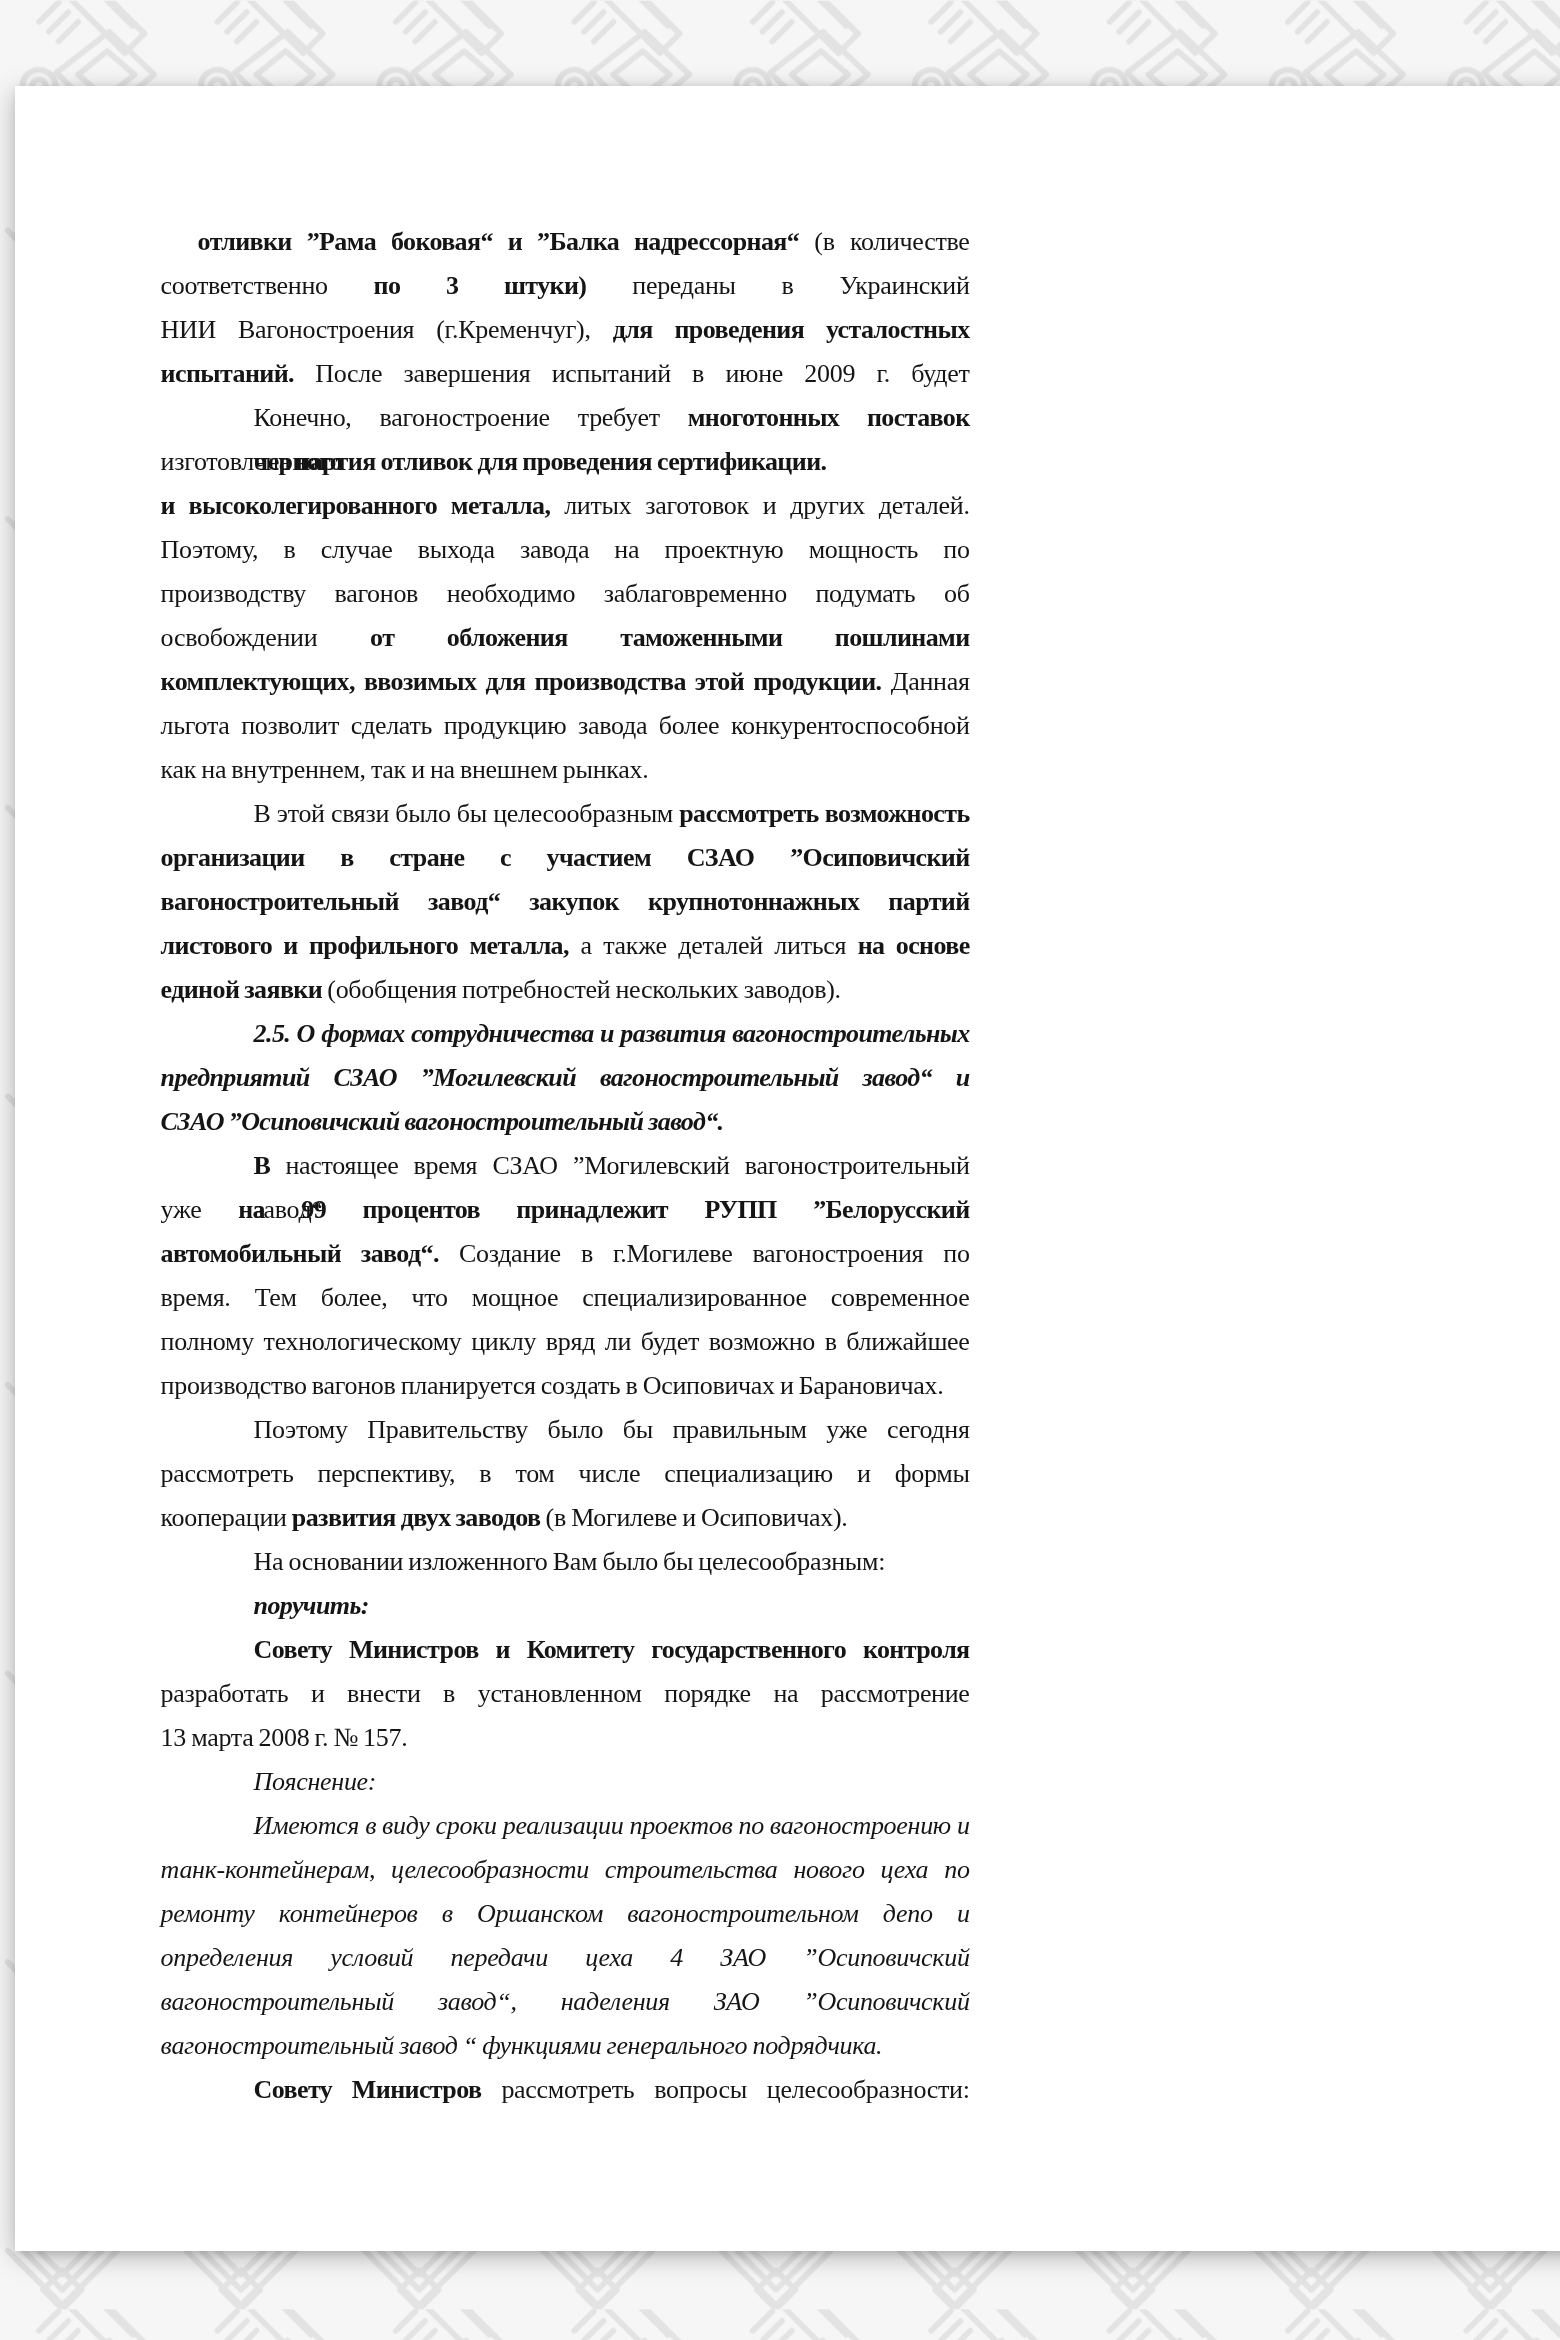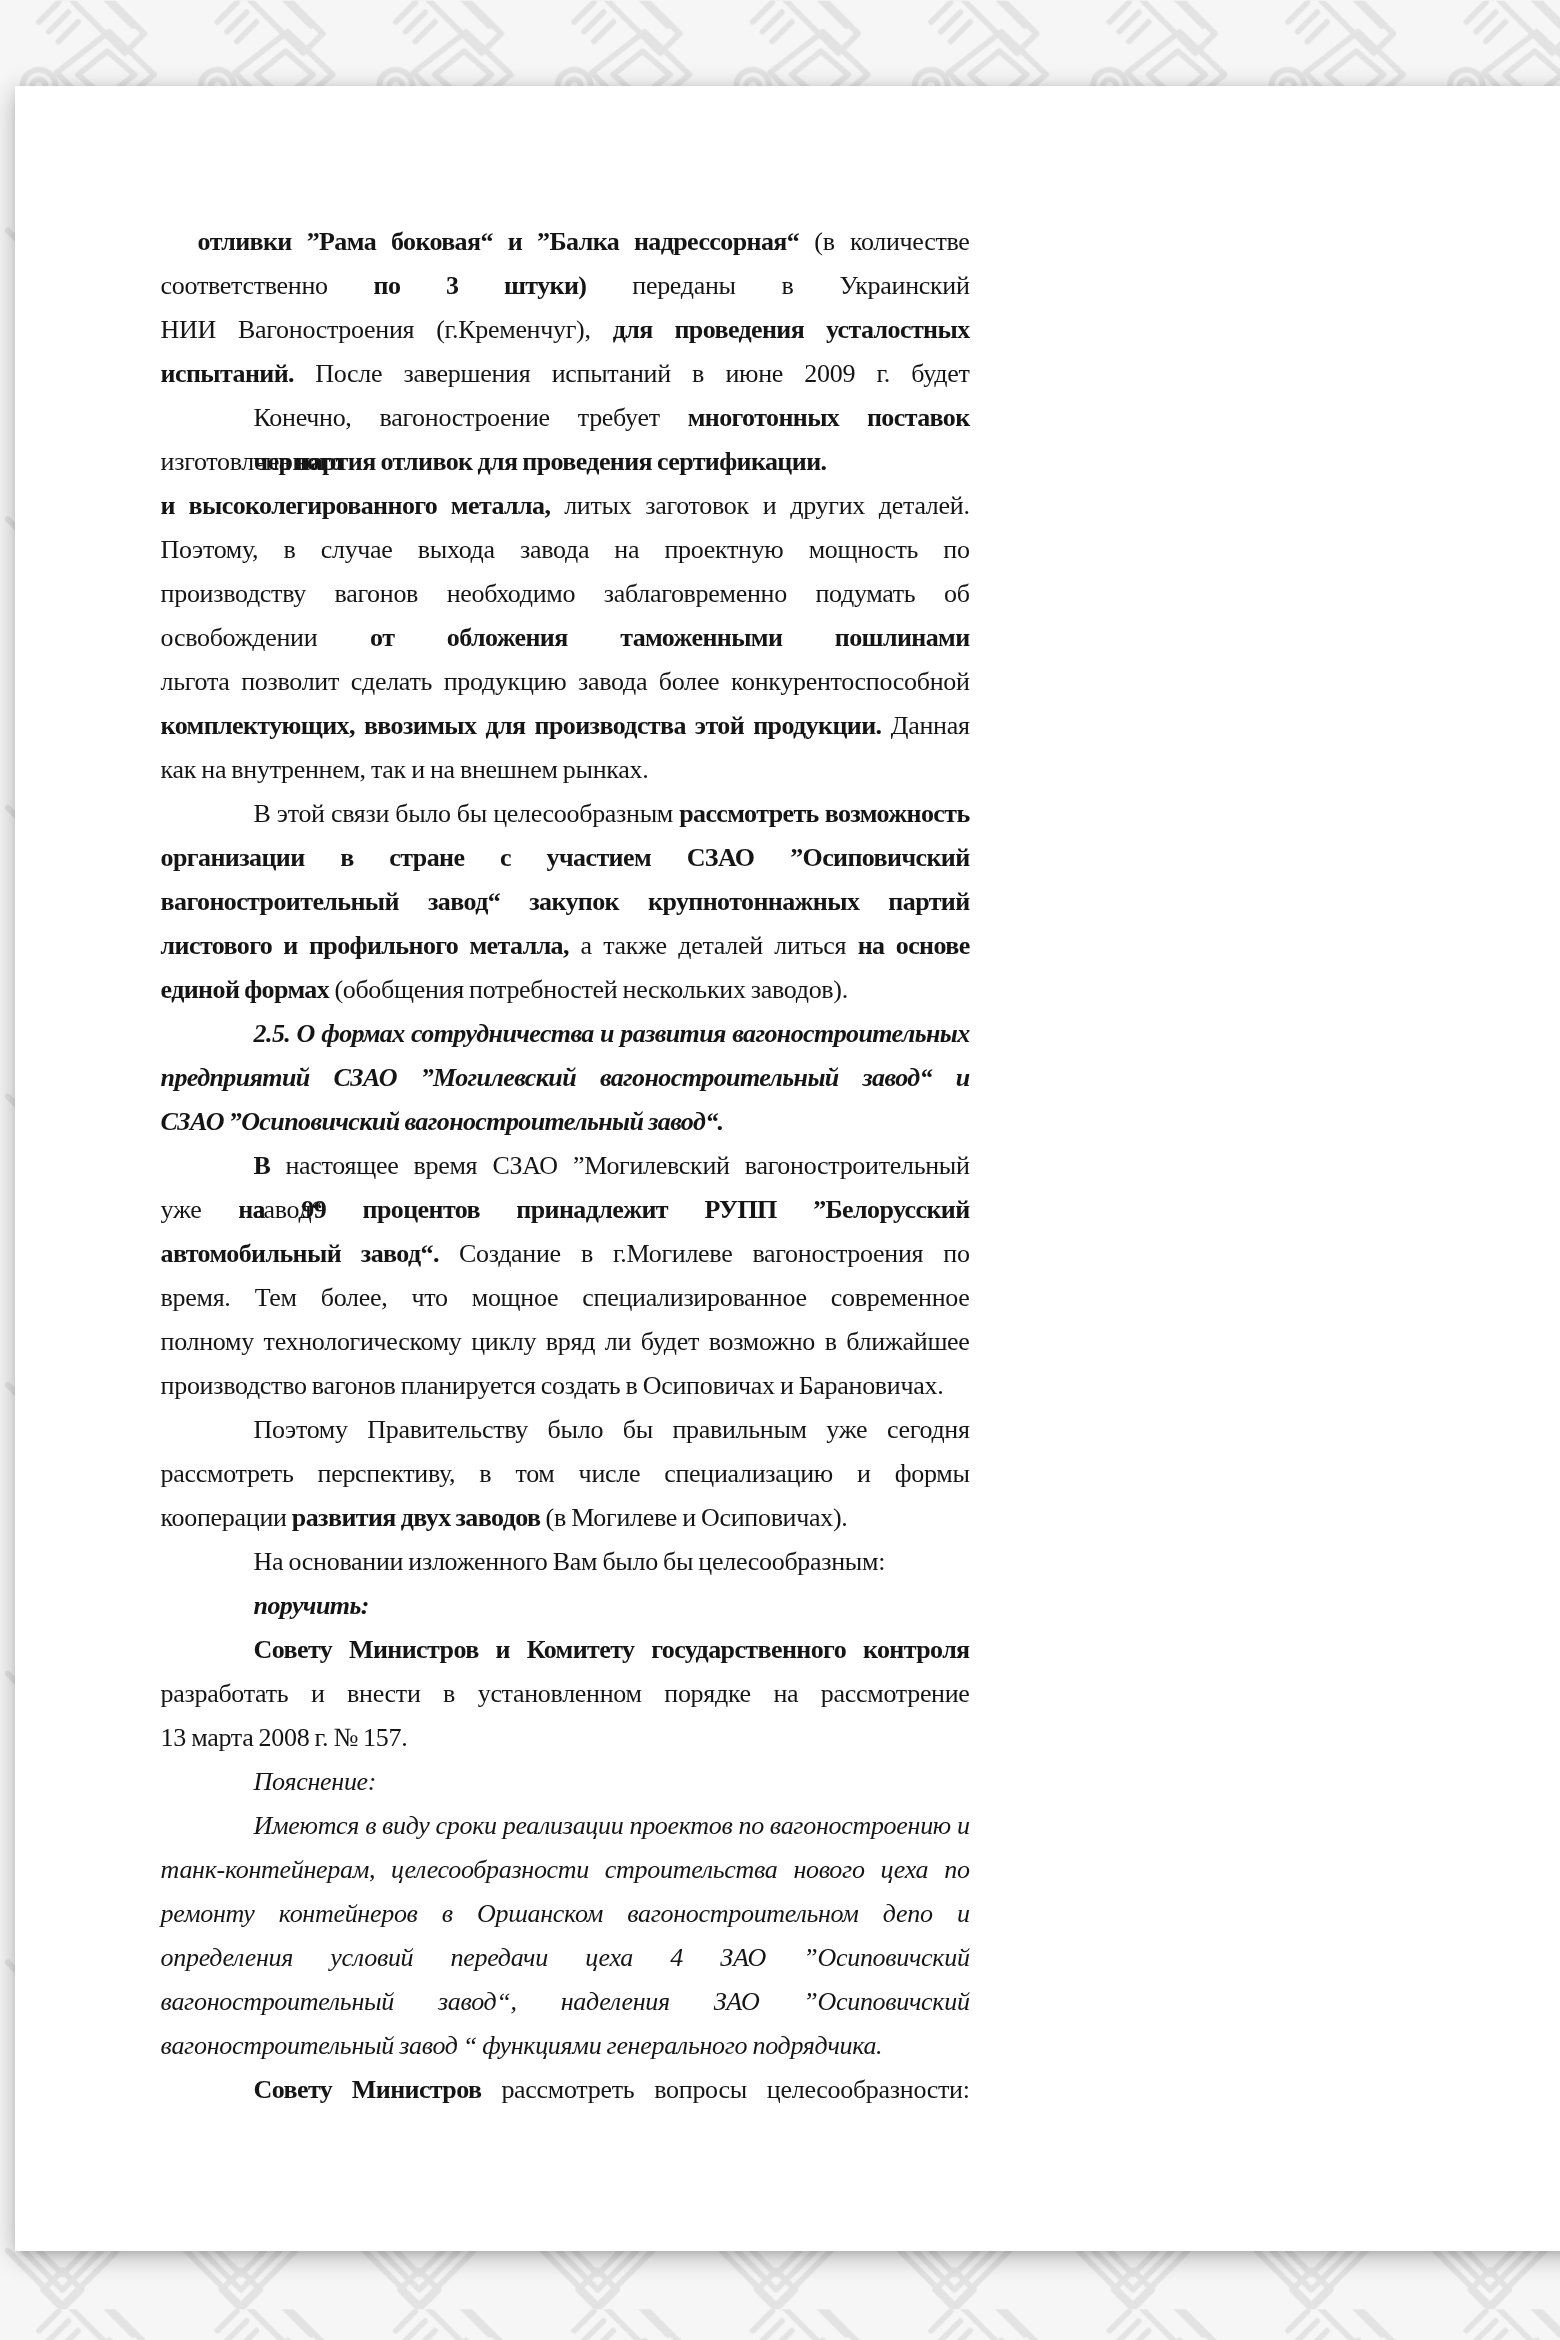--- a/index.html
+++ b/index.html
@@ -67,28 +67,28 @@
         <div class="line style-normal" style="padding-left: 37px;"><span class="seg-b">отливки ”Рама боковая“ и ”Балка надрессорная“</span><span> (в количестве</span></div>
         <div class="line style-normal"><span>соответственно </span><span class="seg-b">по 3 штуки)</span><span> переданы в Украинский</span></div>
         <div class="line style-normal"><span>НИИ Вагоностроения (г.Кременчуг), </span><span class="seg-b">для проведения усталостных</span></div>
         <div class="line style-normal"><span class="seg-b">испытаний.</span><span> После завершения испытаний в июне 2009 г. будет</span></div>
         <div class="line style-normal" style="padding-left: 93px;"><span>Конечно, вагоностроение требует </span><span class="seg-b">многотонных поставок черного</span></div>
         <div class="line style-normal last"><span>изготовлена </span><span class="seg-b">партия отливок для проведения сертификации.</span></div>
         <div class="line style-normal"><span class="seg-b">и высоколегированного металла,</span><span> литых заготовок и других деталей.</span></div>
         <div class="line style-normal"><span>Поэтому, в случае выхода завода на проектную мощность по</span></div>
         <div class="line style-normal"><span>производству вагонов необходимо заблаговременно подумать об</span></div>
         <div class="line style-normal"><span>освобождении </span><span class="seg-b">от обложения таможенными пошлинами</span></div>
+        <div class="line style-normal"><span class="seg-b">комплектующих, ввозимых для производства этой продукции.</span><span> Данная</span></div>
         <div class="line style-normal"><span>льгота позволит сделать продукцию завода более конкурентоспособной</span></div>
-        <div class="line style-normal"><span class="seg-b">комплектующих, ввозимых для производства этой продукции.</span><span> Данная</span></div>
         <div class="line style-normal last"><span>как на внутреннем, так и на внешнем рынках.</span></div>
         <div class="line style-normal" style="padding-left: 93px;"><span>В этой связи было бы целесообразным </span><span class="seg-b">рассмотреть возможность</span></div>
         <div class="line style-normal"><span class="seg-b">организации в стране с участием СЗАО ”Осиповичский</span></div>
         <div class="line style-normal"><span class="seg-b">вагоностроительный завод“ закупок крупнотоннажных партий</span></div>
         <div class="line style-normal"><span class="seg-b">листового и профильного металла,</span><span> а также деталей литься </span><span class="seg-b">на основе</span></div>
-        <div class="line style-normal last"><span class="seg-b">единой формах</span><span> (обобщения потребностей нескольких заводов).</span></div>
+        <div class="line style-normal last"><span class="seg-b">единой заявки</span><span> (обобщения потребностей нескольких заводов).</span></div>
         <div class="line style-bold" style="padding-left: 93px;"><span>2.5. О формах сотрудничества и развития вагоностроительных</span></div>
         <div class="line style-bold"><span>предприятий СЗАО ”Могилевский вагоностроительный завод“ и</span></div>
         <div class="line style-bold last"><span>СЗАО ”Осиповичский вагоностроительный завод“.</span></div>
         <div class="line style-normal" style="padding-left: 93px;"><span class="seg-b">В</span><span> настоящее время СЗАО ”Могилевский вагоностроительный завод“</span></div>
         <div class="line style-normal"><span>уже </span><span class="seg-b">на 99 процентов принадлежит РУПП ”Белорусский</span></div>
         <div class="line style-normal"><span class="seg-b">автомобильный завод“.</span><span> Создание в г.Могилеве вагоностроения по</span></div>
         <div class="line style-normal"><span>время. Тем более, что мощное специализированное современное</span></div>
         <div class="line style-normal"><span>полному технологическому циклу вряд ли будет возможно в ближайшее</span></div>
         <div class="line style-normal last"><span>производство вагонов планируется создать в Осиповичах и Барановичах.</span></div>
         <div class="line style-normal" style="padding-left: 93px;"><span>Поэтому Правительству было бы правильным уже сегодня</span></div>

